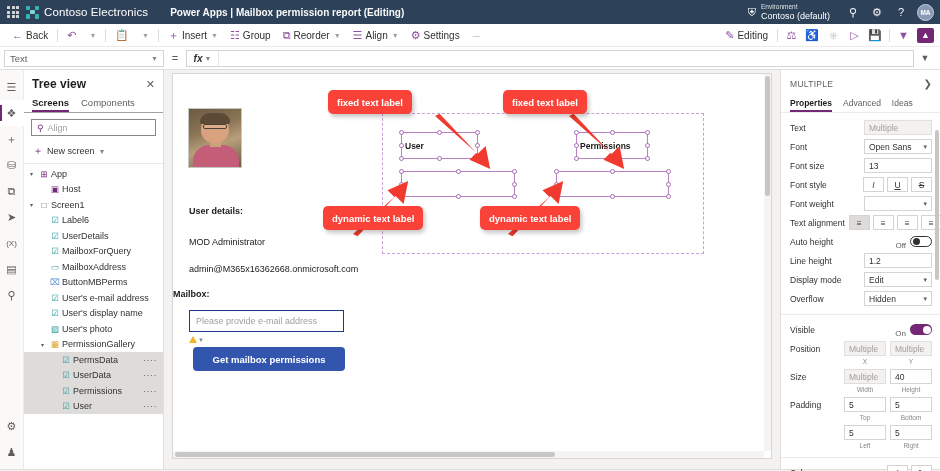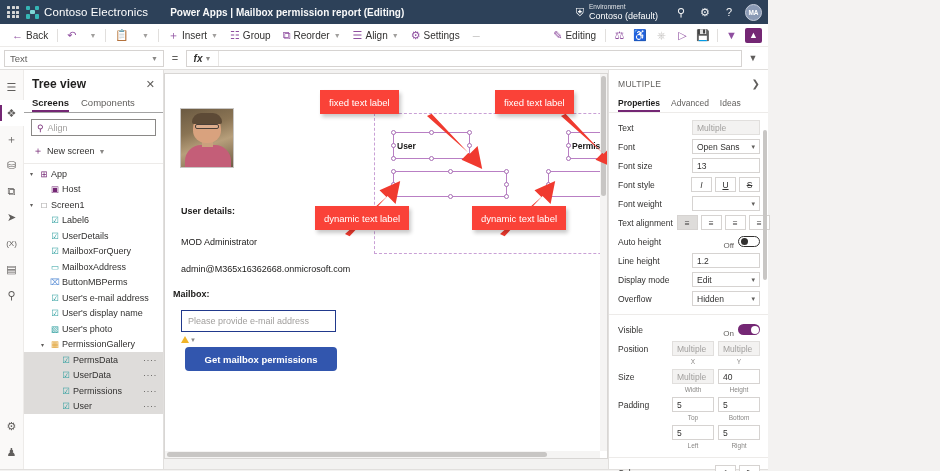--- a/index.html
+++ b/index.html
@@ -3,21 +3,21 @@
 <meta charset="utf-8">
 <style>
   * { box-sizing: border-box; margin:0; padding:0; }
   html,body { width:940px; height:471px; overflow:hidden; }
   body {
     font-family: "Liberation Sans", sans-serif;
     font-size: 11px;
     color:#323130;
     background:#f3f2f1;
   }
-  #app { position:relative; width:768px; height:471px; background:#404040; }
+  #app { position:relative; width:940px; height:471px; background:#404040; }
 
   
   .suitebar {
     height:24px; background:#2d4159; display:flex; align-items:center;
     color:#fff; font-size:10px; position:relative;
   }
   .waffle { width:26px; display:flex; align-items:center; justify-content:center; cursor:pointer; }
   .waffle-grid { display:grid; grid-template-columns:repeat(3,3px); grid-template-rows:repeat(3,3px); gap:1.5px; }
   .waffle-grid i { background:#d6d6d6; border-radius:.5px; display:block; width:3px; height:3px; }
   .brand { display:flex; align-items:center; gap:5px; font-size:11.5px; letter-spacing:.1px; }
@@ -133,22 +133,22 @@
   .selbox { position:absolute; border:1px solid #b97fc4; }
   .selbox .lbl { position:absolute; left:3px; top:50%; transform:translateY(-50%);
     font-size:8.5px; font-weight:bold; color:#1b1a19; white-space:nowrap; }
   .h { position:absolute; width:5px; height:5px; border-radius:50%; background:#fff;
     border:1px solid #a86fb5; cursor:pointer;}
   .h.tl{left:-3px;top:-3px;} .h.tm{left:calc(50% - 2.5px);top:-3px;} .h.tr{right:-3px;top:-3px;}
   .h.ml{left:-3px;top:calc(50% - 2.5px);} .h.mr{right:-3px;top:calc(50% - 2.5px);}
   .h.bl{left:-3px;bottom:-3px;} .h.bm{left:calc(50% - 2.5px);bottom:-3px;} .h.br{right:-3px;bottom:-3px;}
 
   
-  .callout { position:absolute; background:#fa4238; color:#fff; font-weight:normal; font-size:9.5px;
-    border-radius:0; display:flex; align-items:center; justify-content:center;
+  .callout { position:absolute; background:#fa4238; color:#fff; font-weight:bold; font-size:9.5px;
+    border-radius:5px; display:flex; align-items:center; justify-content:center;
     box-shadow:2px 3px 4px rgba(0,0,0,.22); white-space:nowrap; padding:0 9px; height:24px; z-index:6;}
   .arrow { position:absolute; z-index:5; }
 
   
   .cscroll-v { position:absolute; right:0; top:0; width:7px; bottom:7px; background:#f5f4f3; }
   .cscroll-v i { position:absolute; left:1px; top:2px; width:5px; height:120px; background:#c8c6c4; border-radius:3px; display:block;}
   .cscroll-h { position:absolute; left:0; bottom:0; height:7px; right:7px; background:#f5f4f3; }
   .cscroll-h i { position:absolute; top:1px; left:2px; height:5px; width:380px; background:#c8c6c4; border-radius:3px; display:block;}
 
   
@@ -444,21 +444,21 @@
           <div class="shirt"></div>
           <div class="neck"></div>
           <div class="face"></div>
           <div class="hair"></div>
           <div class="glass"></div>
         </div>
 
         <div class="ctext b" style="left:16px; top:132px;">User details:</div>
         <div class="ctext" style="left:16px; top:163px;">MOD Administrator</div>
         <div class="ctext" style="left:16px; top:190px;">admin@M365x16362668.onmicrosoft.com</div>
-        <div class="ctext b" style="left:8px; top:215px;">Mailbox:</div>
+        <div class="ctext b" style="left:0; top:215px;">Mailbox:</div>
 
         <div class="cinput" style="left:16px; top:236px; width:155px; height:22px;">
           <span>Please provide e-mail address</span>
         </div>
 
         <div class="warn" style="left:16px; top:262px;">
           <span class="tri"></span>
           <span class="cv">▼</span>
         </div>
 

